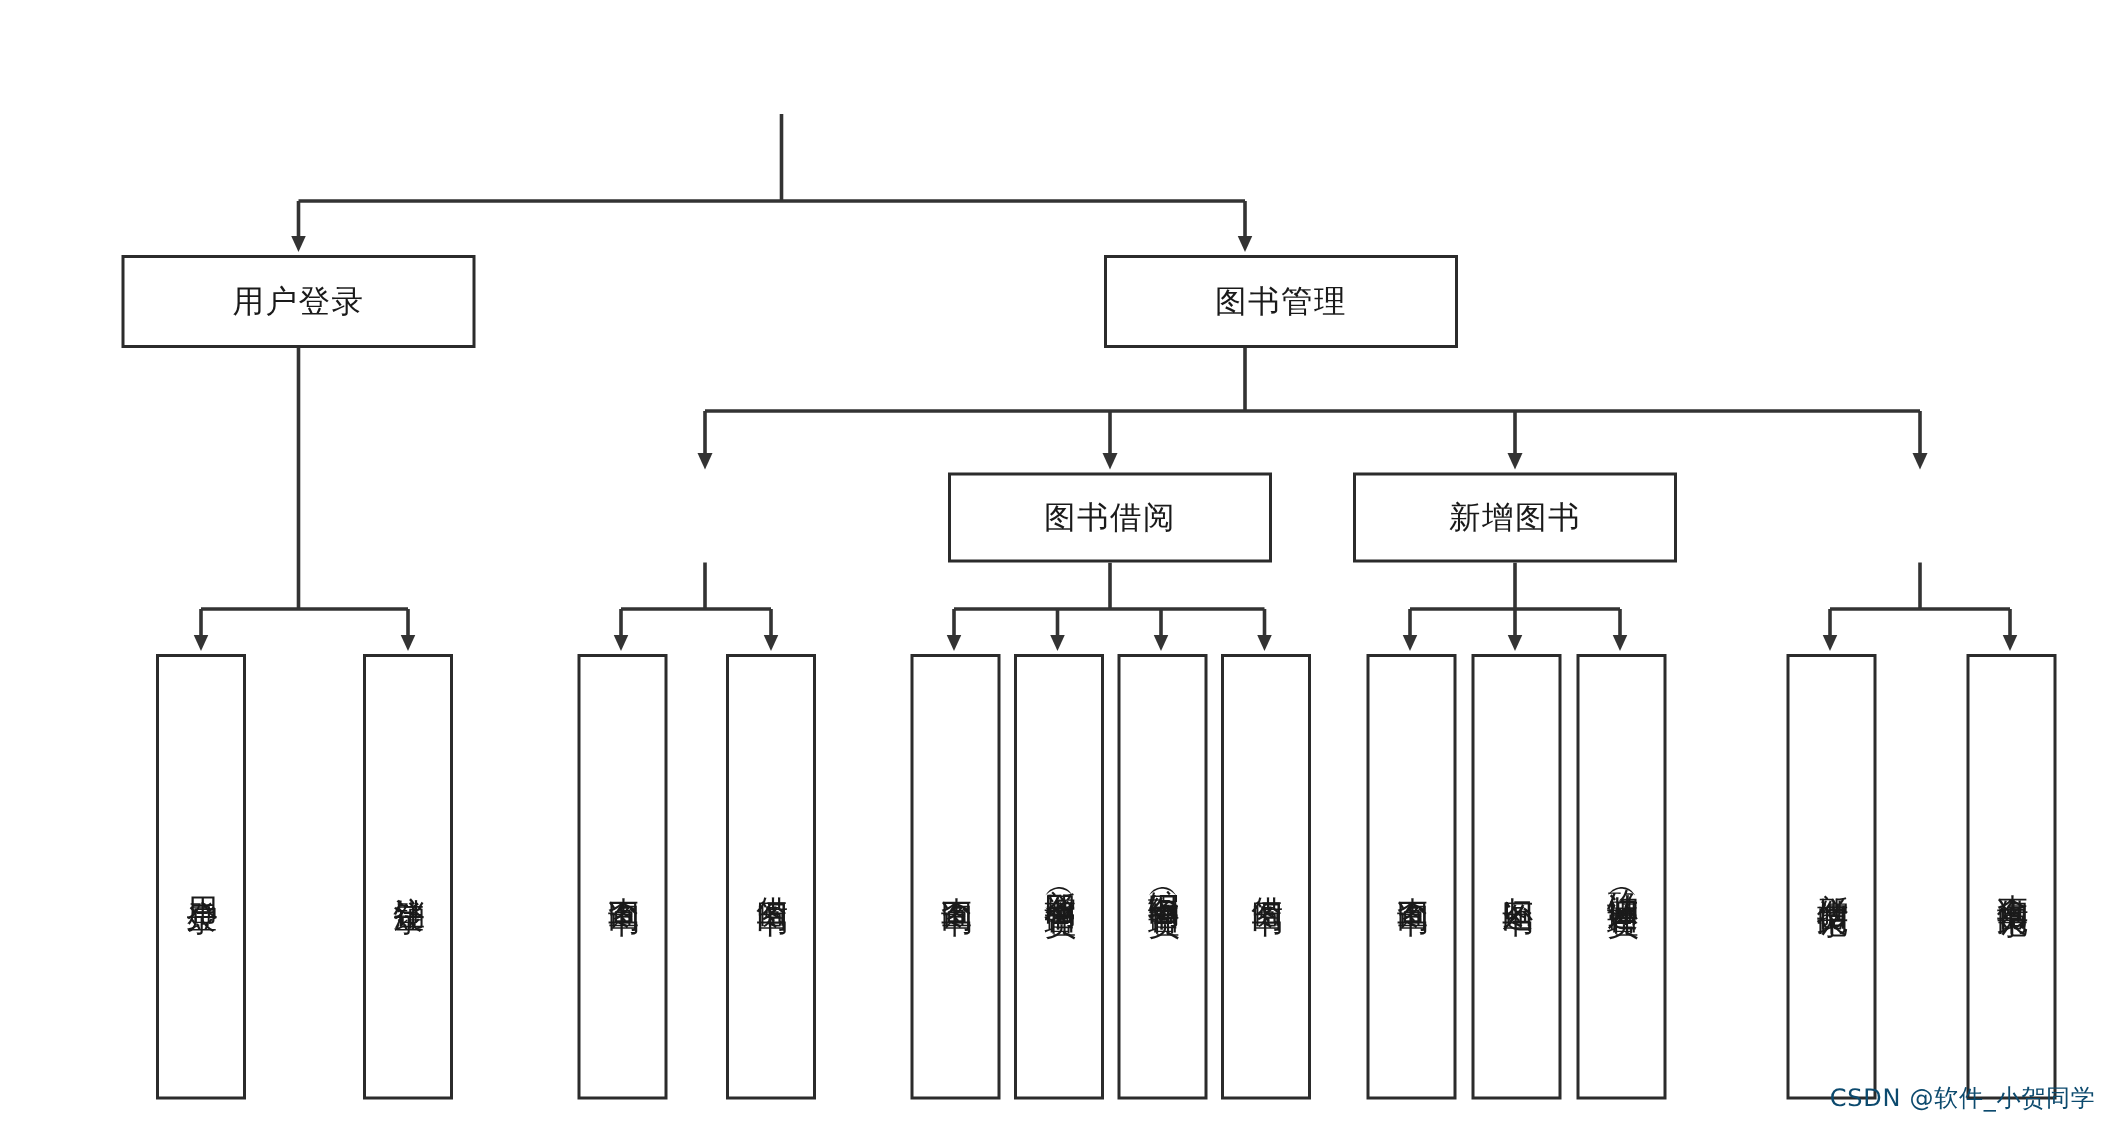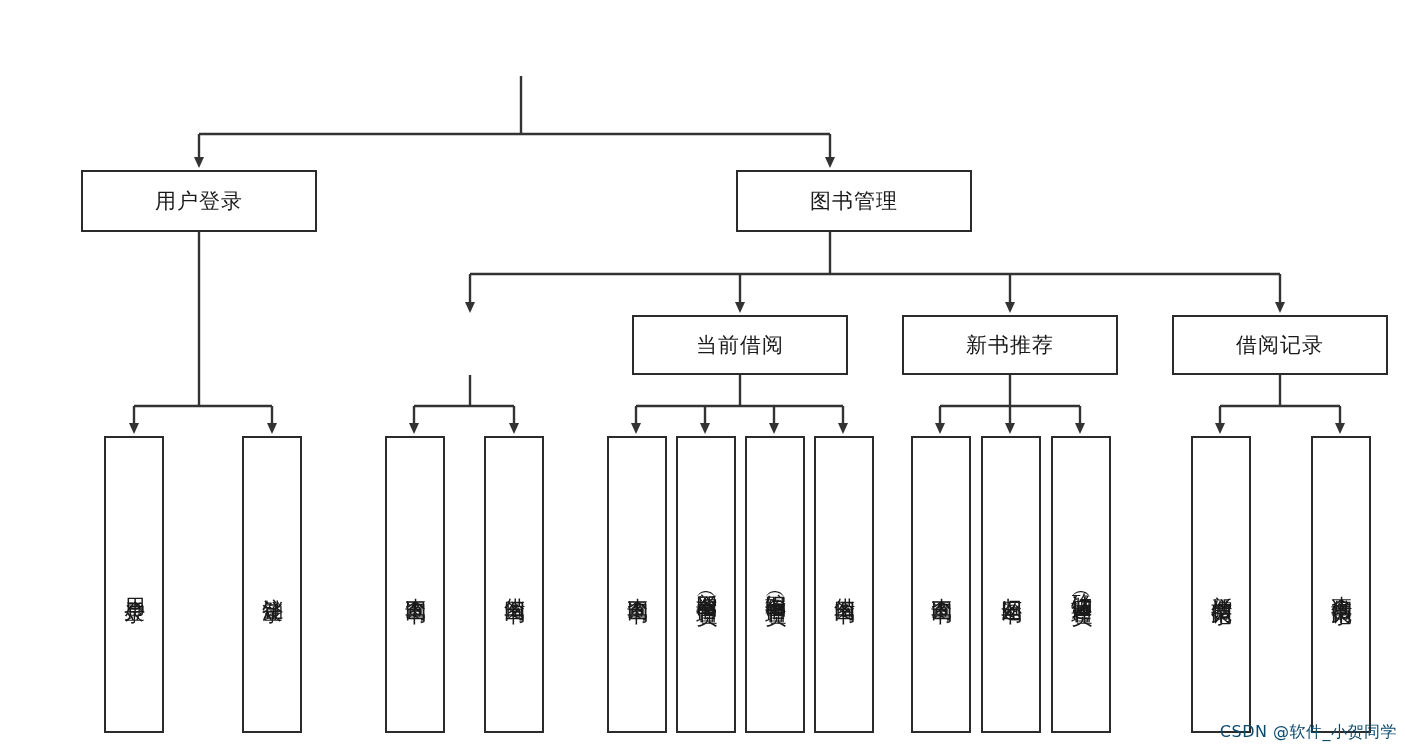--- a/index.html
+++ b/index.html
@@ -129,27 +129,24 @@
 
 
   <div class="node" style="left:81px;top:170px;width:236px;height:62px;">
     <span class="node-label">用户登录</span>
   </div>
   <div class="node" style="left:712px;top:170px;width:236px;height:62px;margin-left:24px;">
     <span class="node-label">图书管理</span>
   </div>
 
   <div class="node" style="left:632px;top:315px;width:216px;height:60px;">
-    <span class="node-label">当前借阅</span>
+    <span class="node-label">图书借阅</span>
   </div>
   <div class="node" style="left:902px;top:315px;width:216px;height:60px;">
-    <span class="node-label">新书推荐</span>
-  </div>
-  <div class="node" style="left:1172px;top:315px;width:216px;height:60px;">
-    <span class="node-label">借阅记录</span>
+    <span class="node-label">新增图书</span>
   </div>
 
   <div class="leaf" style="left:104px;top:436px;width:60px;height:297px;">
     <span class="leaf-label">用户登录</span>
   </div>
   <div class="leaf" style="left:242px;top:436px;width:60px;height:297px;">
     <span class="leaf-label">注销登录</span>
   </div>
 
   <div class="leaf" style="left:385px;top:436px;width:60px;height:297px;">

